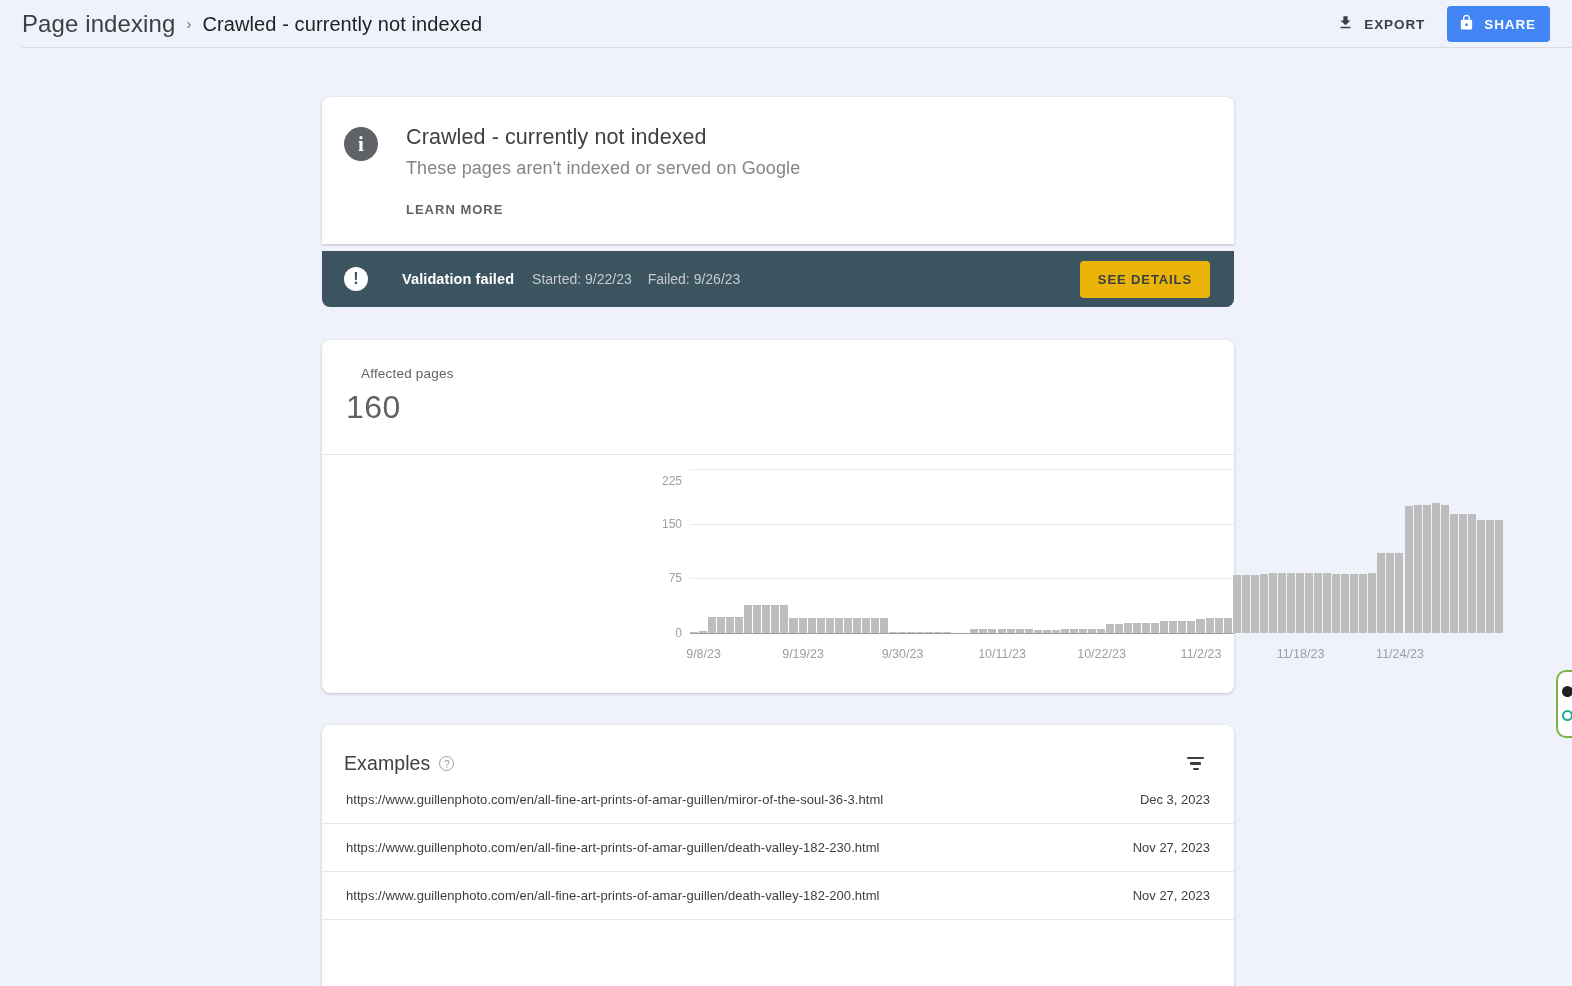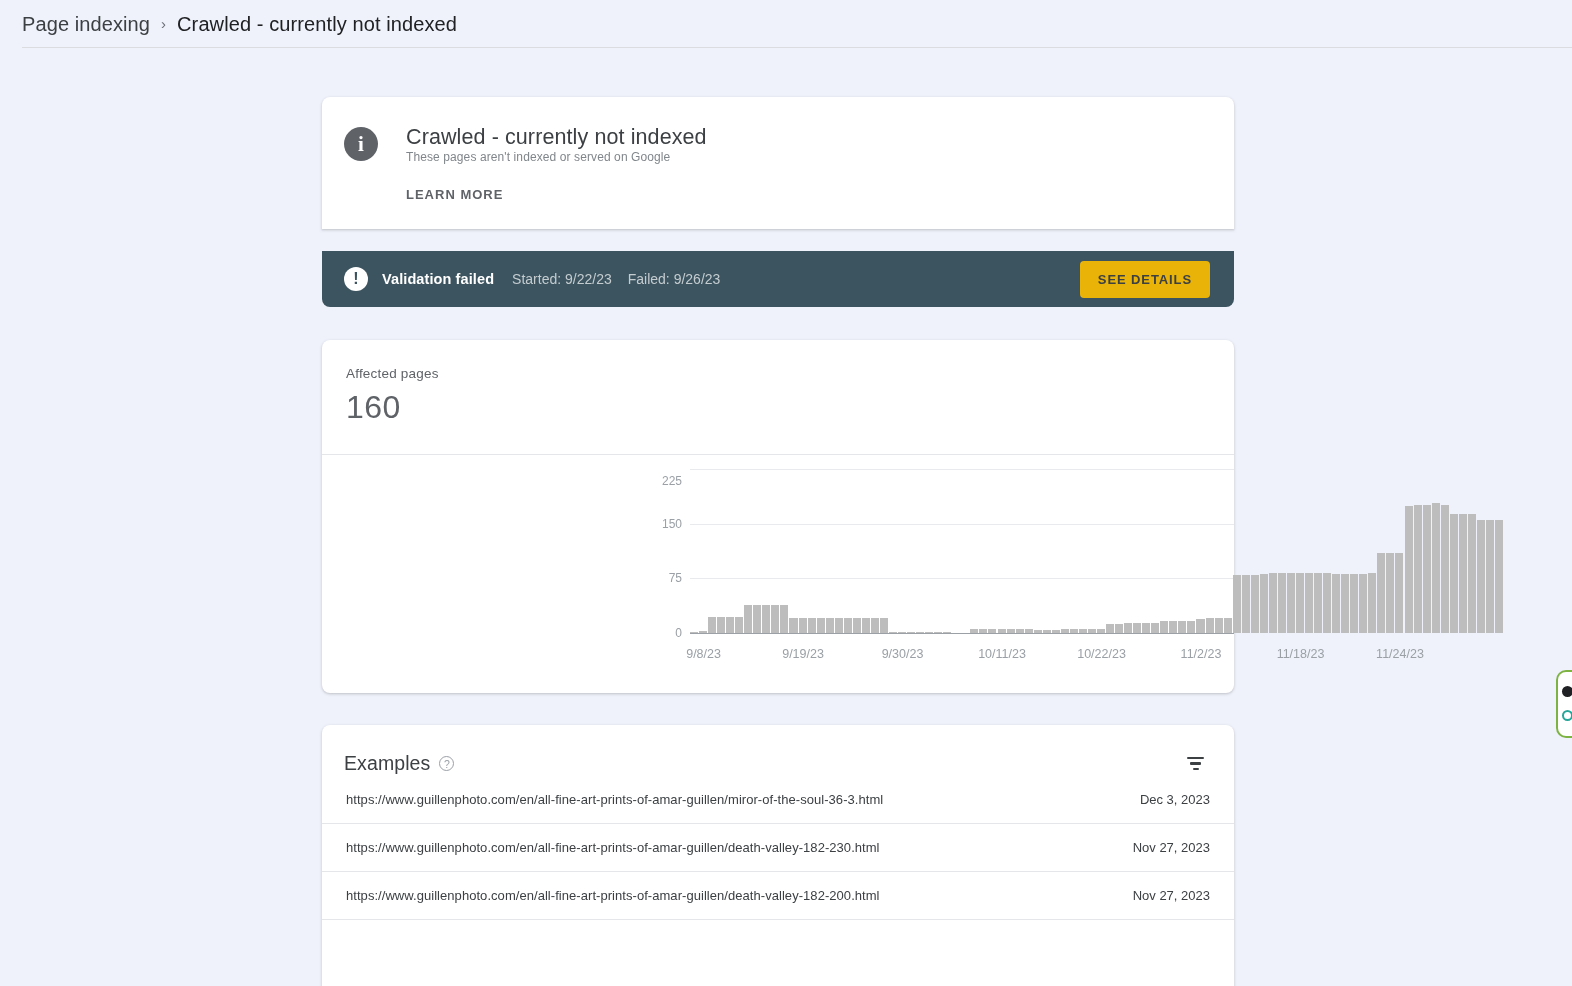--- a/index.html
+++ b/index.html
@@ -21,21 +21,21 @@
     align-items: center;
     padding: 0 22px 0 22px;
   }
   .breadcrumb {
     display: flex;
     align-items: center;
     gap: 11px;
     flex: 1;
   }
   .crumb-root {
-    font-size: 20px;
+    font-size: 24px;
     color: #3c4043;
     font-weight: 400;
     letter-spacing: .1px;
     cursor: pointer;
   }
   .crumb-sep {
     font-size: 15px;
     color: #6a6f75;
     line-height: 1;
     transform: translateY(-1px);
@@ -111,21 +111,21 @@
     color: #fff;
     display: flex; align-items: center; justify-content: center;
     font-family: "Liberation Serif", serif;
     font-size: 21px;
     font-weight: 700;
     flex: none;
     margin-top: 2px;
   }
   .hdr-text { margin-left: 28px; }
   .hdr-title { font-size: 21.5px; color: #3c4043; font-weight: 400; letter-spacing: .1px; }
-  .hdr-sub { font-size: 12px; color: #80868b; margin-top: 0; letter-spacing: .1px; }
+  .hdr-sub { font-size: 18px; color: #80868b; margin-top: 8px; letter-spacing: .1px; }
   .learn-more {
     margin-top: 23px;
     font-size: 13px;
     color: #5f6368;
     font-weight: 600;
     letter-spacing: 1px;
     cursor: pointer;
     display: inline-block;
   }
 
@@ -141,21 +141,21 @@
     box-shadow: none;
   }
   .warn-icon {
     width: 24px; height: 24px; border-radius: 50%;
     background: #fff; color: #3c545f;
     display: flex; align-items: center; justify-content: center;
     font-size: 16px; font-weight: 700; flex: none;
     font-family: "Liberation Sans", sans-serif;
   }
   .vb-title {
-    margin-left: 14px;
+    margin-left: 34px;
     color: #fff;
     font-size: 14.5px;
     font-weight: 700;
     letter-spacing: .1px;
   }
   .vb-meta {
     margin-left: 18px;
     color: #c4ccd0;
     font-size: 14px;
   }
@@ -170,21 +170,21 @@
     font-weight: 600;
     letter-spacing: .9px;
     padding: 11px 18px;
     cursor: pointer;
     font-family: "Liberation Sans", sans-serif;
   }
 
   
   #chart-card { top: 292px; height: 353px; }
   .chart-head { padding: 26px 0 0 24px; }
-  .chart-label { font-size: 13.5px; color: #5f6368; letter-spacing: .2px; }
+  .chart-label { font-size: 13.5px; color: #5f6368; letter-spacing: .2px; margin-left: 15px; }
   .chart-value { font-size: 32px; color: #5f6368; font-weight: 400; margin-top: 8px; letter-spacing: .4px; }
   .chart-sep { height: 1px; background: #e4e6e9; margin-top: 28px; }
   .plot-wrap { position: relative; height: 245px; }
   .ytick {
     position: absolute;
     right: 100%;
     transform: translate(-8px, -50%);
     font-size: 12px;
     color: #9aa0a6;
     white-space: nowrap;
@@ -272,20 +272,38 @@
   .edge-dot.d2 { top: 38px; background: #fff; border: 2px solid #26a69a; }
 </style>
 </head>
 <body>
 
 <div class="topbar">
   <div class="breadcrumb">
     <span class="crumb-root">Page indexing</span>
     <span class="crumb-sep">›</span>
     <span class="crumb-current">Crawled - currently not indexed</span>
+  </div>
+  <div class="topbar-actions">
+    <button class="export-btn">
+      <span>
+        <svg width="17" height="17" viewBox="0 0 24 24" fill="#3c4043">
+            <path d="M19 9h-4V3H9v6H5l7 7 7-7zM5 18v2h14v-2H5z"></path>
+          </svg>
+      </span>
+      <span>EXPORT</span>
+    </button>
+    <button class="share-btn">
+      <span>
+        <svg width="17" height="17" viewBox="0 0 24 24" fill="#ffffff">
+            <path d="M18 8h-1V6c0-2.76-2.24-5-5-5S7 3.24 7 6v2H6c-1.1 0-2 .9-2 2v10c0 1.1.9 2 2 2h12c1.1 0 2-.9 2-2V10c0-1.1-.9-2-2-2zm-6 9c-1.1 0-2-.9-2-2s.9-2 2-2 2 .9 2 2-.9 2-2 2zm3.1-9H8.9V6c0-1.71 1.39-3.1 3.1-3.1s3.1 1.39 3.1 3.1v2z"></path>
+          </svg>
+      </span>
+      <span>SHARE</span>
+    </button>
   </div>
   <div class="divider-line"></div>
 </div>
 
 <div class="page">
 
   <div class="card" id="header-card">
     <div class="hdr-inner">
       <div class="info-badge">i</div>
       <div class="hdr-text">

